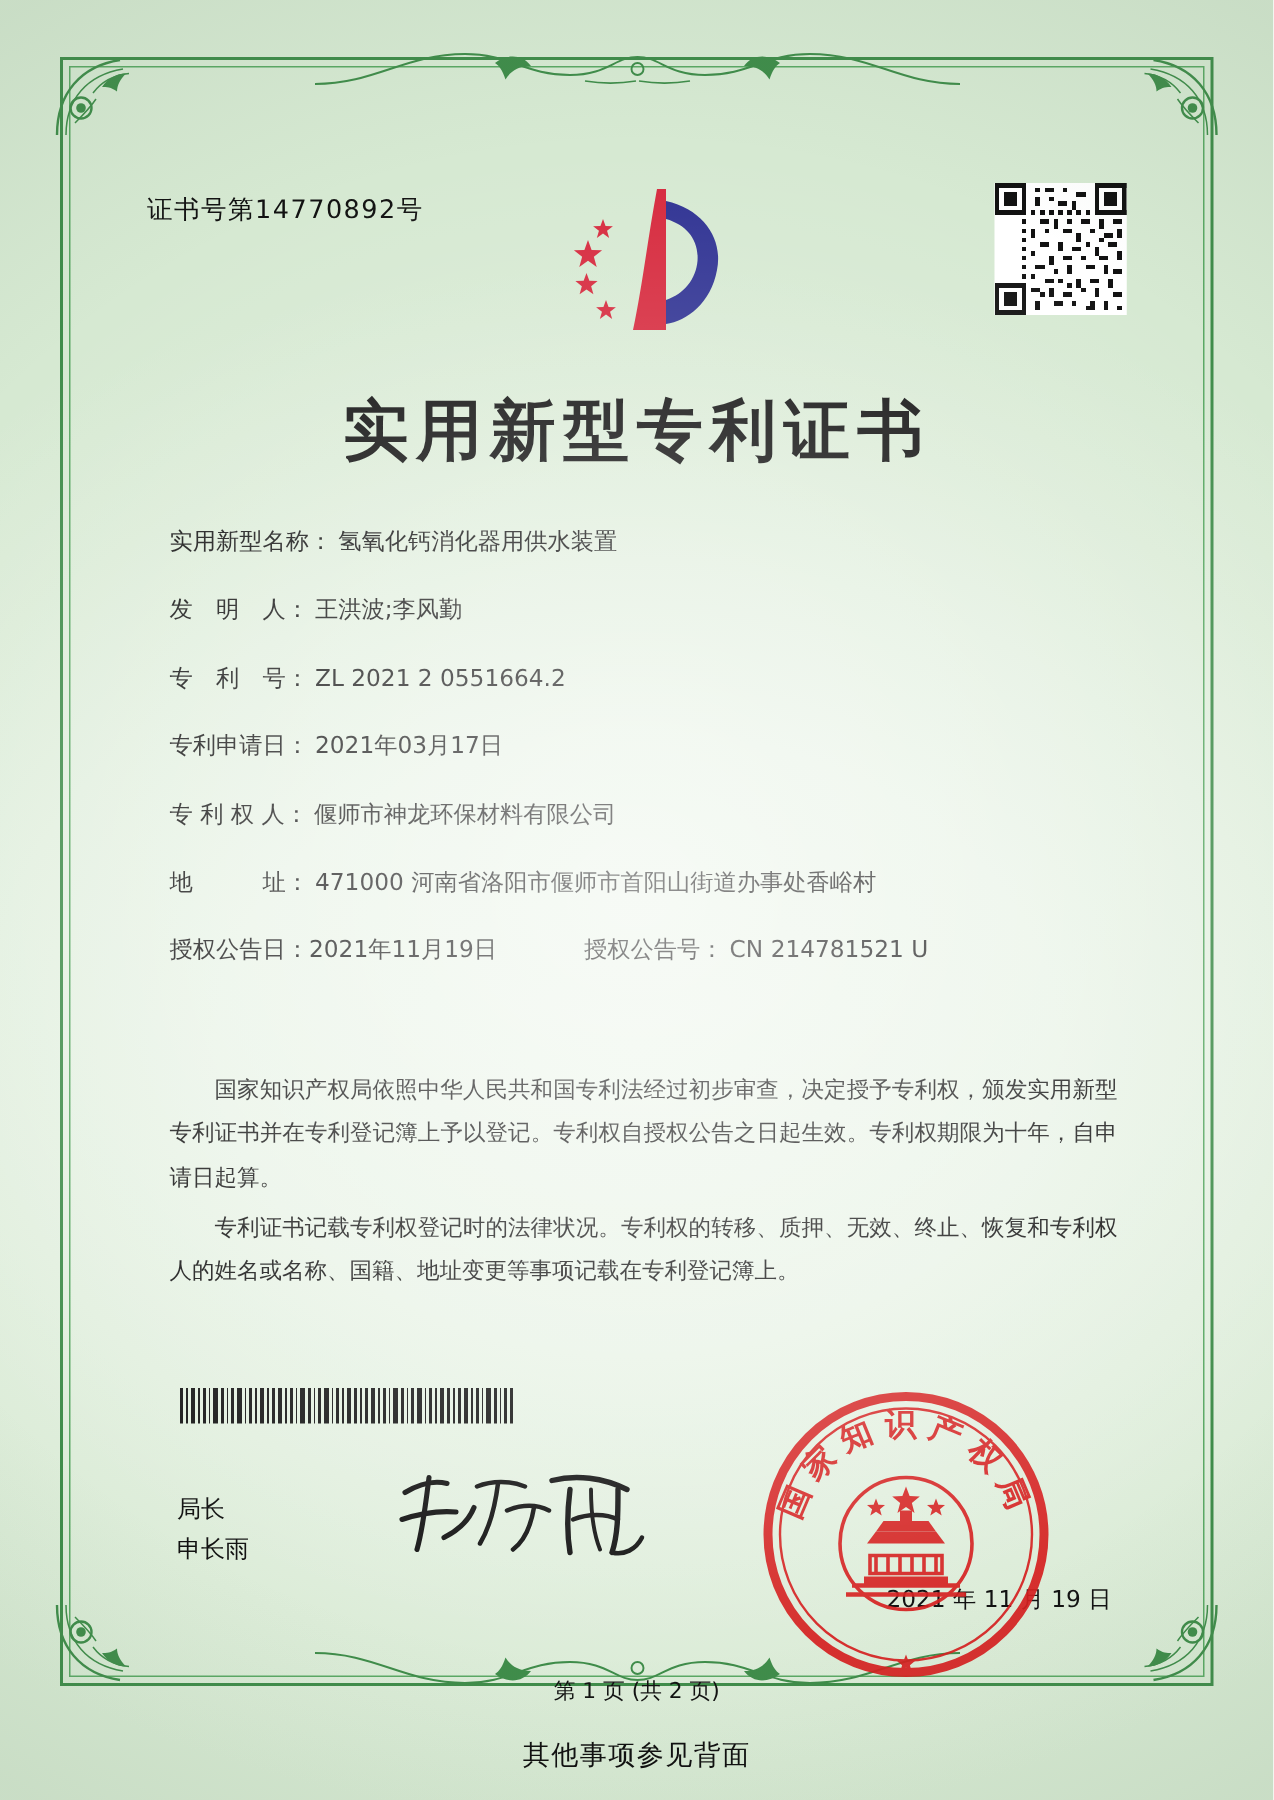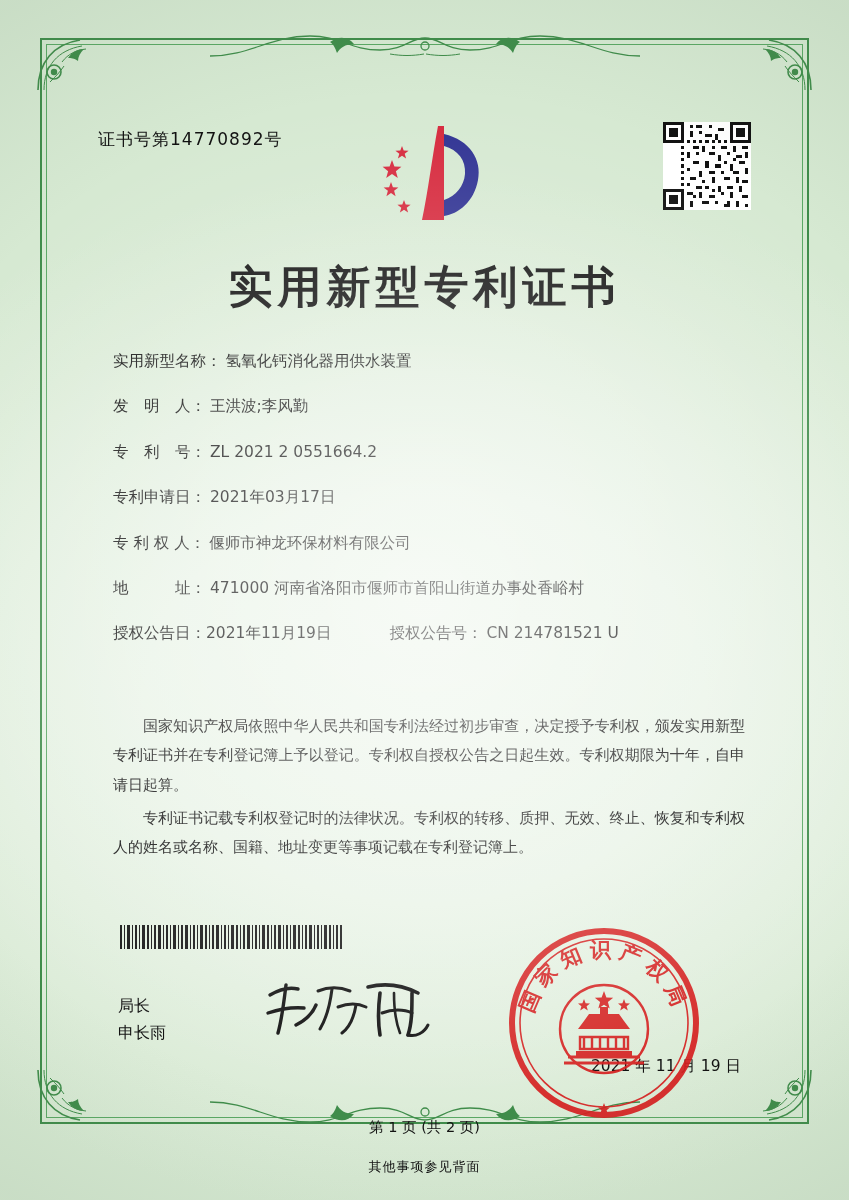--- a/index.html
+++ b/index.html
@@ -199,21 +199,21 @@
     left: 0; right: 0; top: 1118px;
     text-align: center;
     font-size: 14.5px;
     color: #111;
     font-family: "DejaVu Sans", "Liberation Sans", sans-serif;
   }
   .footnote {
     position: absolute;
     left: 0; right: 0; top: 1158px;
     text-align: center;
-    font-size: 13px;
+    font-size: 18px;
     color: #111;
     font-family: "DejaVu Sans", "Liberation Sans", sans-serif;
     letter-spacing: 1px;
   }
 </style>
 </head>
 <body>
 
 <div id="certificate">
 

